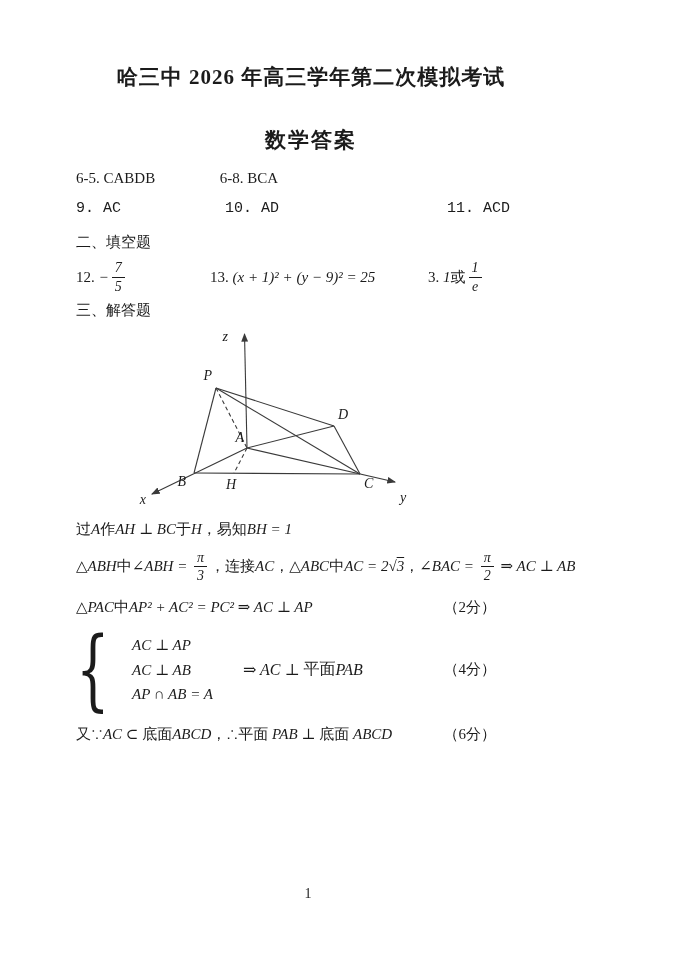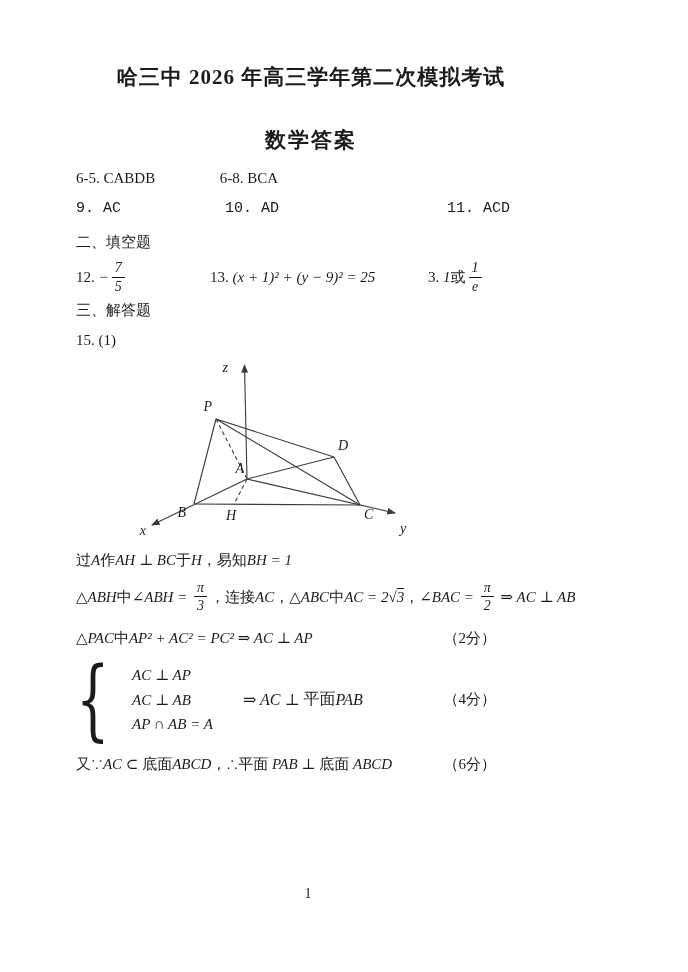--- a/index.html
+++ b/index.html
@@ -69,21 +69,20 @@
 
   <div class="line h-blank">二、填空题</div>
 
   <div class="fillrow">
     <span class="cb1 segline"><span class="cn">12. </span><span class="it">−</span><span class="frac"><span class="fnum">7</span><span class="fden">5</span></span></span>
     <span class="cb2 segline"><span class="cn">13. </span><span class="it">(x + 1)² + (y − 9)² = 25</span></span>
     <span class="segline"><span class="cn">3. </span><span class="it">1</span><span class="cn">或</span><span class="frac"><span class="fnum">1</span><span class="fden">e</span></span></span>
   </div>
 
   <div class="line h-sol">三、解答题</div>
-  <div class="line q15">15. (1)</div>
 
   <svg class="figure" viewBox="0 0 320 185" width="320" height="185" xmlns="http://www.w3.org/2000/svg">
     <defs>
       <marker id="arw" markerWidth="9" markerHeight="8" refX="7" refY="3.5" orient="auto">
         <path d="M0,0.4 L8,3.5 L0,6.6 Z" fill="#3a3a3a"></path>
       </marker>
     </defs>
     <g stroke="#3a3a3a" stroke-width="1.1" fill="none">
       <line x1="123" y1="126" x2="120.5" y2="12" marker-end="url(#arw)"></line>
       <line x1="123" y1="126" x2="28" y2="172" marker-end="url(#arw)"></line>

